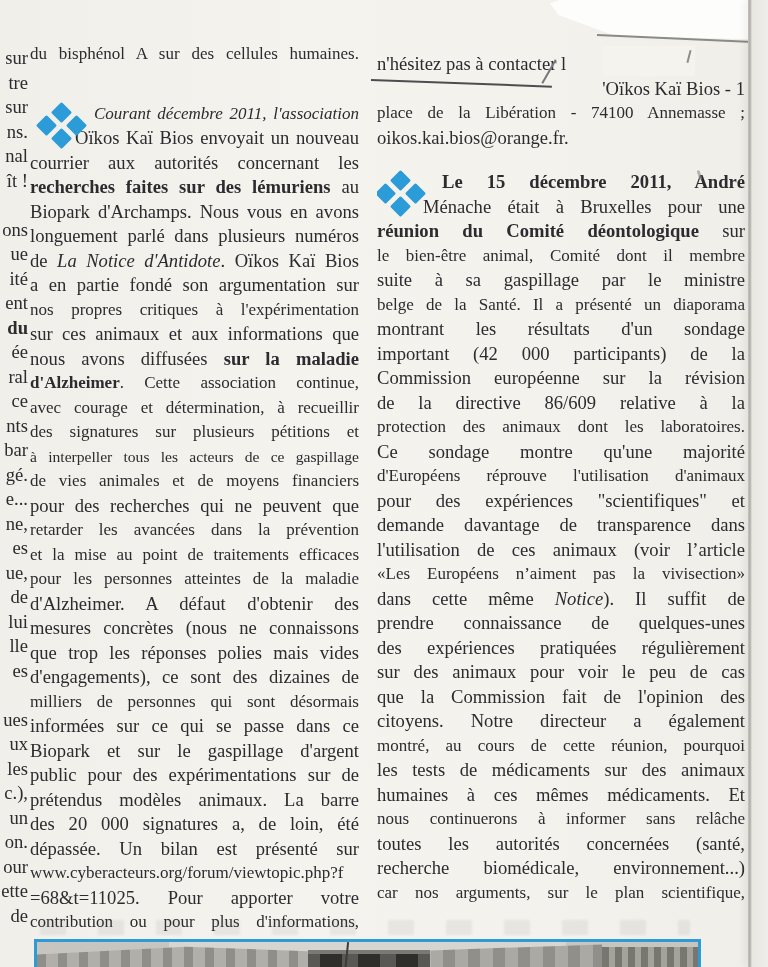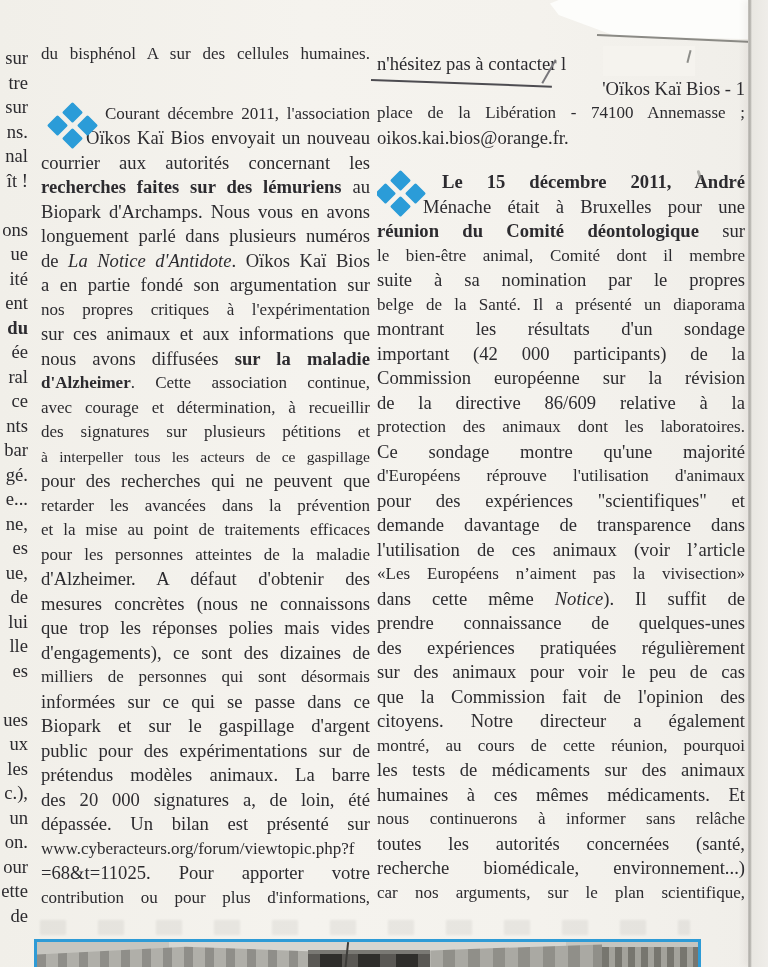--- a/index.html
+++ b/index.html
@@ -3,21 +3,21 @@
 <meta charset="utf-8">
 <style>
   html,body{margin:0;padding:0;background:#ffffff;}
   .page{
     position:relative;width:768px;height:967px;overflow:hidden;
     background:linear-gradient(90deg,#f1efe9 0%,#f5f3ee 40%,#f4f2ed 70%,#f0eee9 100%);
     font-family:"Liberation Serif","DejaVu Serif",serif;color:#2c2b2f;
   }
   
   .col{position:absolute;font-size:18.6px;}
-  .col-left{left:41px;top:42px;width:329px;height:896px;overflow:hidden;}
+  .col-left{left:30px;top:42px;width:329px;height:896px;overflow:hidden;}
   .col-right{left:377px;top:52px;width:368px;height:892px;overflow:hidden;}
   .line{height:24.5px;line-height:24.5px;white-space:nowrap;overflow:hidden;
         text-align:justify;text-align-last:justify;text-justify:inter-word;}
   .line.nj{text-align:left;text-align-last:left;}
   .line.tr{text-align-last:right;}
   .line.sm{font-size:17px;}
   .line.xs{font-size:15.6px;}
   .line.gap{height:35px;}
   .col-right .line.gap{height:20px;}
   .b{font-weight:bold;margin-top:21px;}
@@ -117,35 +117,36 @@
       <div class="frag">on.</div>
       <div class="frag">our</div>
       <div class="frag">ette</div>
       <div class="frag">de</div>
       <div class="frag">ns</div>
     </div>
 
   <div class="col col-left">
       <div class="line sm"><span>du bisphénol A sur des cellules humaines.</span></div>
       <div class="line gap"></div>
-      <div class="line sm" style="padding-left: 64px;"><span>Courant décembre 2011, l'association</span></div>
+      <div class="line sm" style="padding-left: 64px; font-style: italic;"><span>Courant décembre 2011, l'association</span></div>
       <div class="line" style="padding-left: 45px;"><span>Oïkos Kaï Bios envoyait un nouveau</span></div>
       <div class="line"><span>courrier aux autorités concernant les</span></div>
       <div class="line"><span class="b">recherches faites sur des lémuriens</span><span> au</span></div>
       <div class="line"><span>Biopark d'Archamps. Nous vous en avons</span></div>
       <div class="line"><span>longuement parlé dans plusieurs numéros</span></div>
       <div class="line"><span>de </span><span class="i">La Notice d'Antidote</span><span>. Oïkos Kaï Bios</span></div>
       <div class="line"><span>a en partie fondé son argumentation sur</span></div>
       <div class="line sm"><span>nos propres critiques à l'expérimentation</span></div>
       <div class="line"><span>sur ces animaux et aux informations que</span></div>
       <div class="line"><span>nous avons diffusées </span><span class="b">sur la maladie</span></div>
       <div class="line sm"><span class="b">d'Alzheimer</span><span>. Cette association continue,</span></div>
       <div class="line sm"><span>avec courage et détermination, à recueillir</span></div>
       <div class="line sm"><span>des signatures sur plusieurs pétitions et</span></div>
       <div class="line xs"><span>à interpeller tous les acteurs de ce gaspillage</span></div>
+      <div class="line sm"><span>de vies animales et de moyens financiers</span></div>
       <div class="line"><span>pour des recherches qui ne peuvent que</span></div>
       <div class="line sm"><span>retarder les avancées dans la prévention</span></div>
       <div class="line sm"><span>et la mise au point de traitements efficaces</span></div>
       <div class="line sm"><span>pour les personnes atteintes de la maladie</span></div>
       <div class="line"><span>d'Alzheimer. A défaut d'obtenir des</span></div>
       <div class="line"><span>mesures concrètes (nous ne connaissons</span></div>
       <div class="line"><span>que trop les réponses polies mais vides</span></div>
       <div class="line"><span>d'engagements), ce sont des dizaines de</span></div>
       <div class="line sm"><span>milliers de personnes qui sont désormais</span></div>
       <div class="line"><span>informées sur ce qui se passe dans ce</span></div>
@@ -168,21 +169,21 @@
   <div class="col col-right">
       <div class="line nj"><span>n'hésitez pas à contacter l</span></div>
       <div class="line nj tr"><span>'Oïkos Kaï Bios - 1</span></div>
       <div class="line sm"><span>place de la Libération - 74100 Annemasse ;</span></div>
       <div class="line nj"><span>oikos.kai.bios@orange.fr.</span></div>
       <div class="line gap"></div>
       <div class="line" style="padding-left: 65px; font-weight: bold;"><span>Le 15 décembre 2011, André</span></div>
       <div class="line" style="padding-left: 46px;"><span>Ménache était à Bruxelles pour une</span></div>
       <div class="line"><span class="b">réunion du Comité déontologique</span><span> sur</span></div>
       <div class="line sm"><span>le bien-être animal, Comité dont il membre</span></div>
-      <div class="line"><span>suite à sa nomination par le propres</span></div>
+      <div class="line"><span>suite à sa gaspillage par le ministre</span></div>
       <div class="line sm"><span>belge de la Santé. Il a présenté un diaporama</span></div>
       <div class="line"><span>montrant les résultats d'un sondage</span></div>
       <div class="line"><span>important (42 000 participants) de la</span></div>
       <div class="line"><span>Commission européenne sur la révision</span></div>
       <div class="line"><span>de la directive 86/609 relative à la</span></div>
       <div class="line sm"><span>protection des animaux dont les laboratoires.</span></div>
       <div class="line"><span>Ce sondage montre qu'une majorité</span></div>
       <div class="line sm"><span>d'Européens réprouve l'utilisation d'animaux</span></div>
       <div class="line"><span>pour des expériences "scientifiques" et</span></div>
       <div class="line"><span>demande davantage de transparence dans</span></div>

